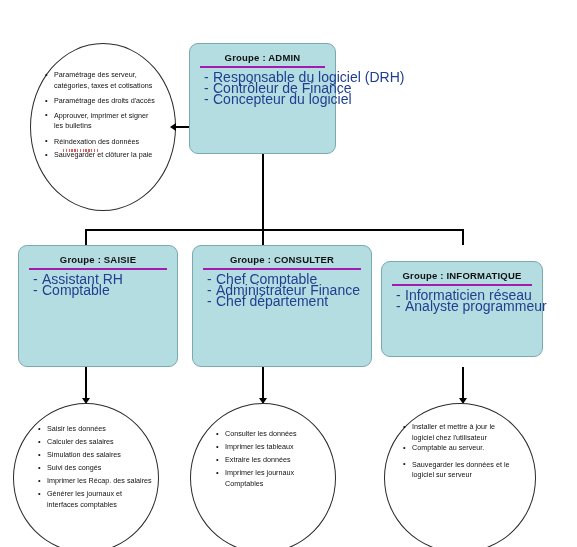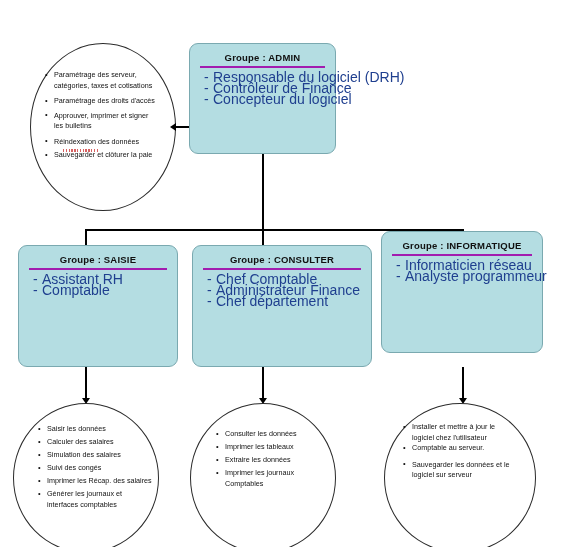--- a/index.html
+++ b/index.html
@@ -169,21 +169,21 @@
 
   <div class="box" style="left:192px; top:245px; width:180px; height:122px;">
     <div class="box-title">Groupe :  CONSULTER</div>
     <ul class="box-list">
       <li>Chef Comptable</li>
       <li>Administrateur Finance</li>
       <li>Chef département</li>
     </ul>
   </div>
 
-  <div class="box" style="left:381px; top:231px; width:162px; height:122px;">
+  <div class="box" style="left:381px; top:261px; width:162px; height:96px;">
     <div class="box-title">Groupe :  INFORMATIQUE</div>
     <ul class="box-list">
       <li>Informaticien réseau</li>
       <li>Analyste programmeur</li>
     </ul>
   </div>
 
   <div class="line v" style="left:85px; top:367px; height:33px;"></div>
   <div class="arrowhead arrow-down" style="left:81.5px; top:398px;"></div>
 

